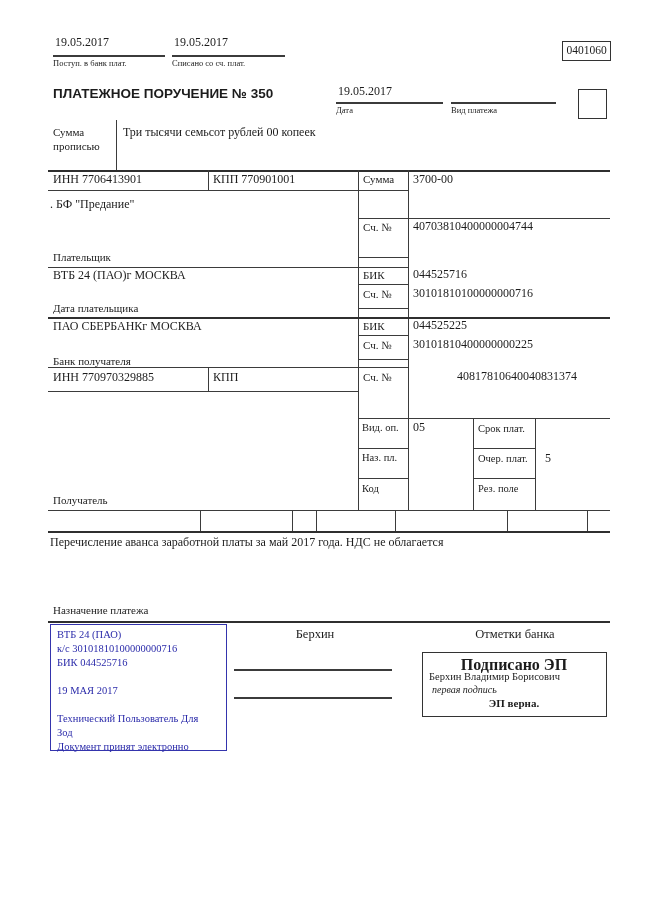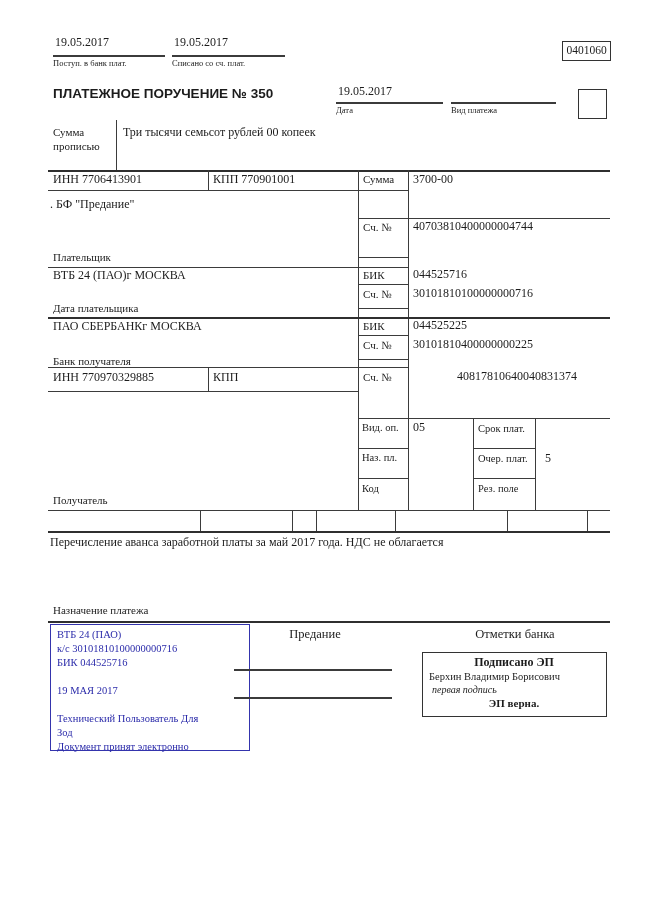--- a/index.html
+++ b/index.html
@@ -123,36 +123,36 @@
     <div class="vl" style="left:395px;top:510px;height:21px;"></div>
     <div class="vl" style="left:507px;top:510px;height:21px;"></div>
     <div class="vl" style="left:587px;top:510px;height:21px;"></div>
   </div>
   <div class="hl2" style="left:48px;top:531px;width:562px;"></div>
 
   <div class="t" style="left:50px;top:536px;">Перечисление аванса заработной платы за май 2017 года. НДС не облагается</div>
   <div class="t lbl" style="left:53px;top:604px;">Назначение платежа</div>
   <div class="hl2" style="left:48px;top:621px;width:562px;"></div>
 
-  <div class="t ctr" style="left:240px;top:627px;width:150px;font-size:12.5px;">Предание</div>
+  <div class="t ctr" style="left:240px;top:627px;width:150px;font-size:12.5px;">Берхин</div>
   <div class="t ctr" style="left:420px;top:627px;width:190px;font-size:12.5px;">Отметки банка</div>
 
-  <div class="stamp" style="left:50px;top:624px;width:200px;height:127px;">
+  <div class="stamp" style="left:50px;top:624px;width:177px;height:127px;">
     <div class="t blue" style="left:6px;top:4px;">ВТБ 24 (ПАО)</div>
     <div class="t blue" style="left:6px;top:18px;">к/с 30101810100000000716</div>
     <div class="t blue" style="left:6px;top:32px;">БИК 044525716</div>
     <div class="t blue" style="left:6px;top:60px;">19 МАЯ 2017</div>
     <div class="t blue" style="left:6px;top:88px;">Технический Пользователь Для</div>
     <div class="t blue" style="left:6px;top:102px;">Зод</div>
     <div class="t blue" style="left:6px;top:116px;">Документ принят электронно</div>
   </div>
 
   <div class="hl" style="left:234px;top:669px;width:158px;height:1.5px;"></div>
   <div class="hl" style="left:234px;top:697px;width:158px;height:1.5px;"></div>
 
   <div class="box" style="left:422px;top:652px;width:185px;height:65px;">
-    <div class="t ctr b" style="left:0;top:3px;width:182px;font-size:12px;">Подписано ЭП</div>
+    <div class="t ctr b" style="left:0;top:3px;width:182px;font-size:16px;">Подписано ЭП</div>
     <div class="t" style="left:6px;top:18px;font-size:10.5px;">Берхин Владимир Борисович</div>
     <div class="t i" style="left:9px;top:31px;font-size:10px;">первая подпись</div>
     <div class="t ctr b" style="left:0;top:44px;width:182px;font-size:11px;">ЭП верна.</div>
   </div>
 
 </div>
 
 </body></html>

